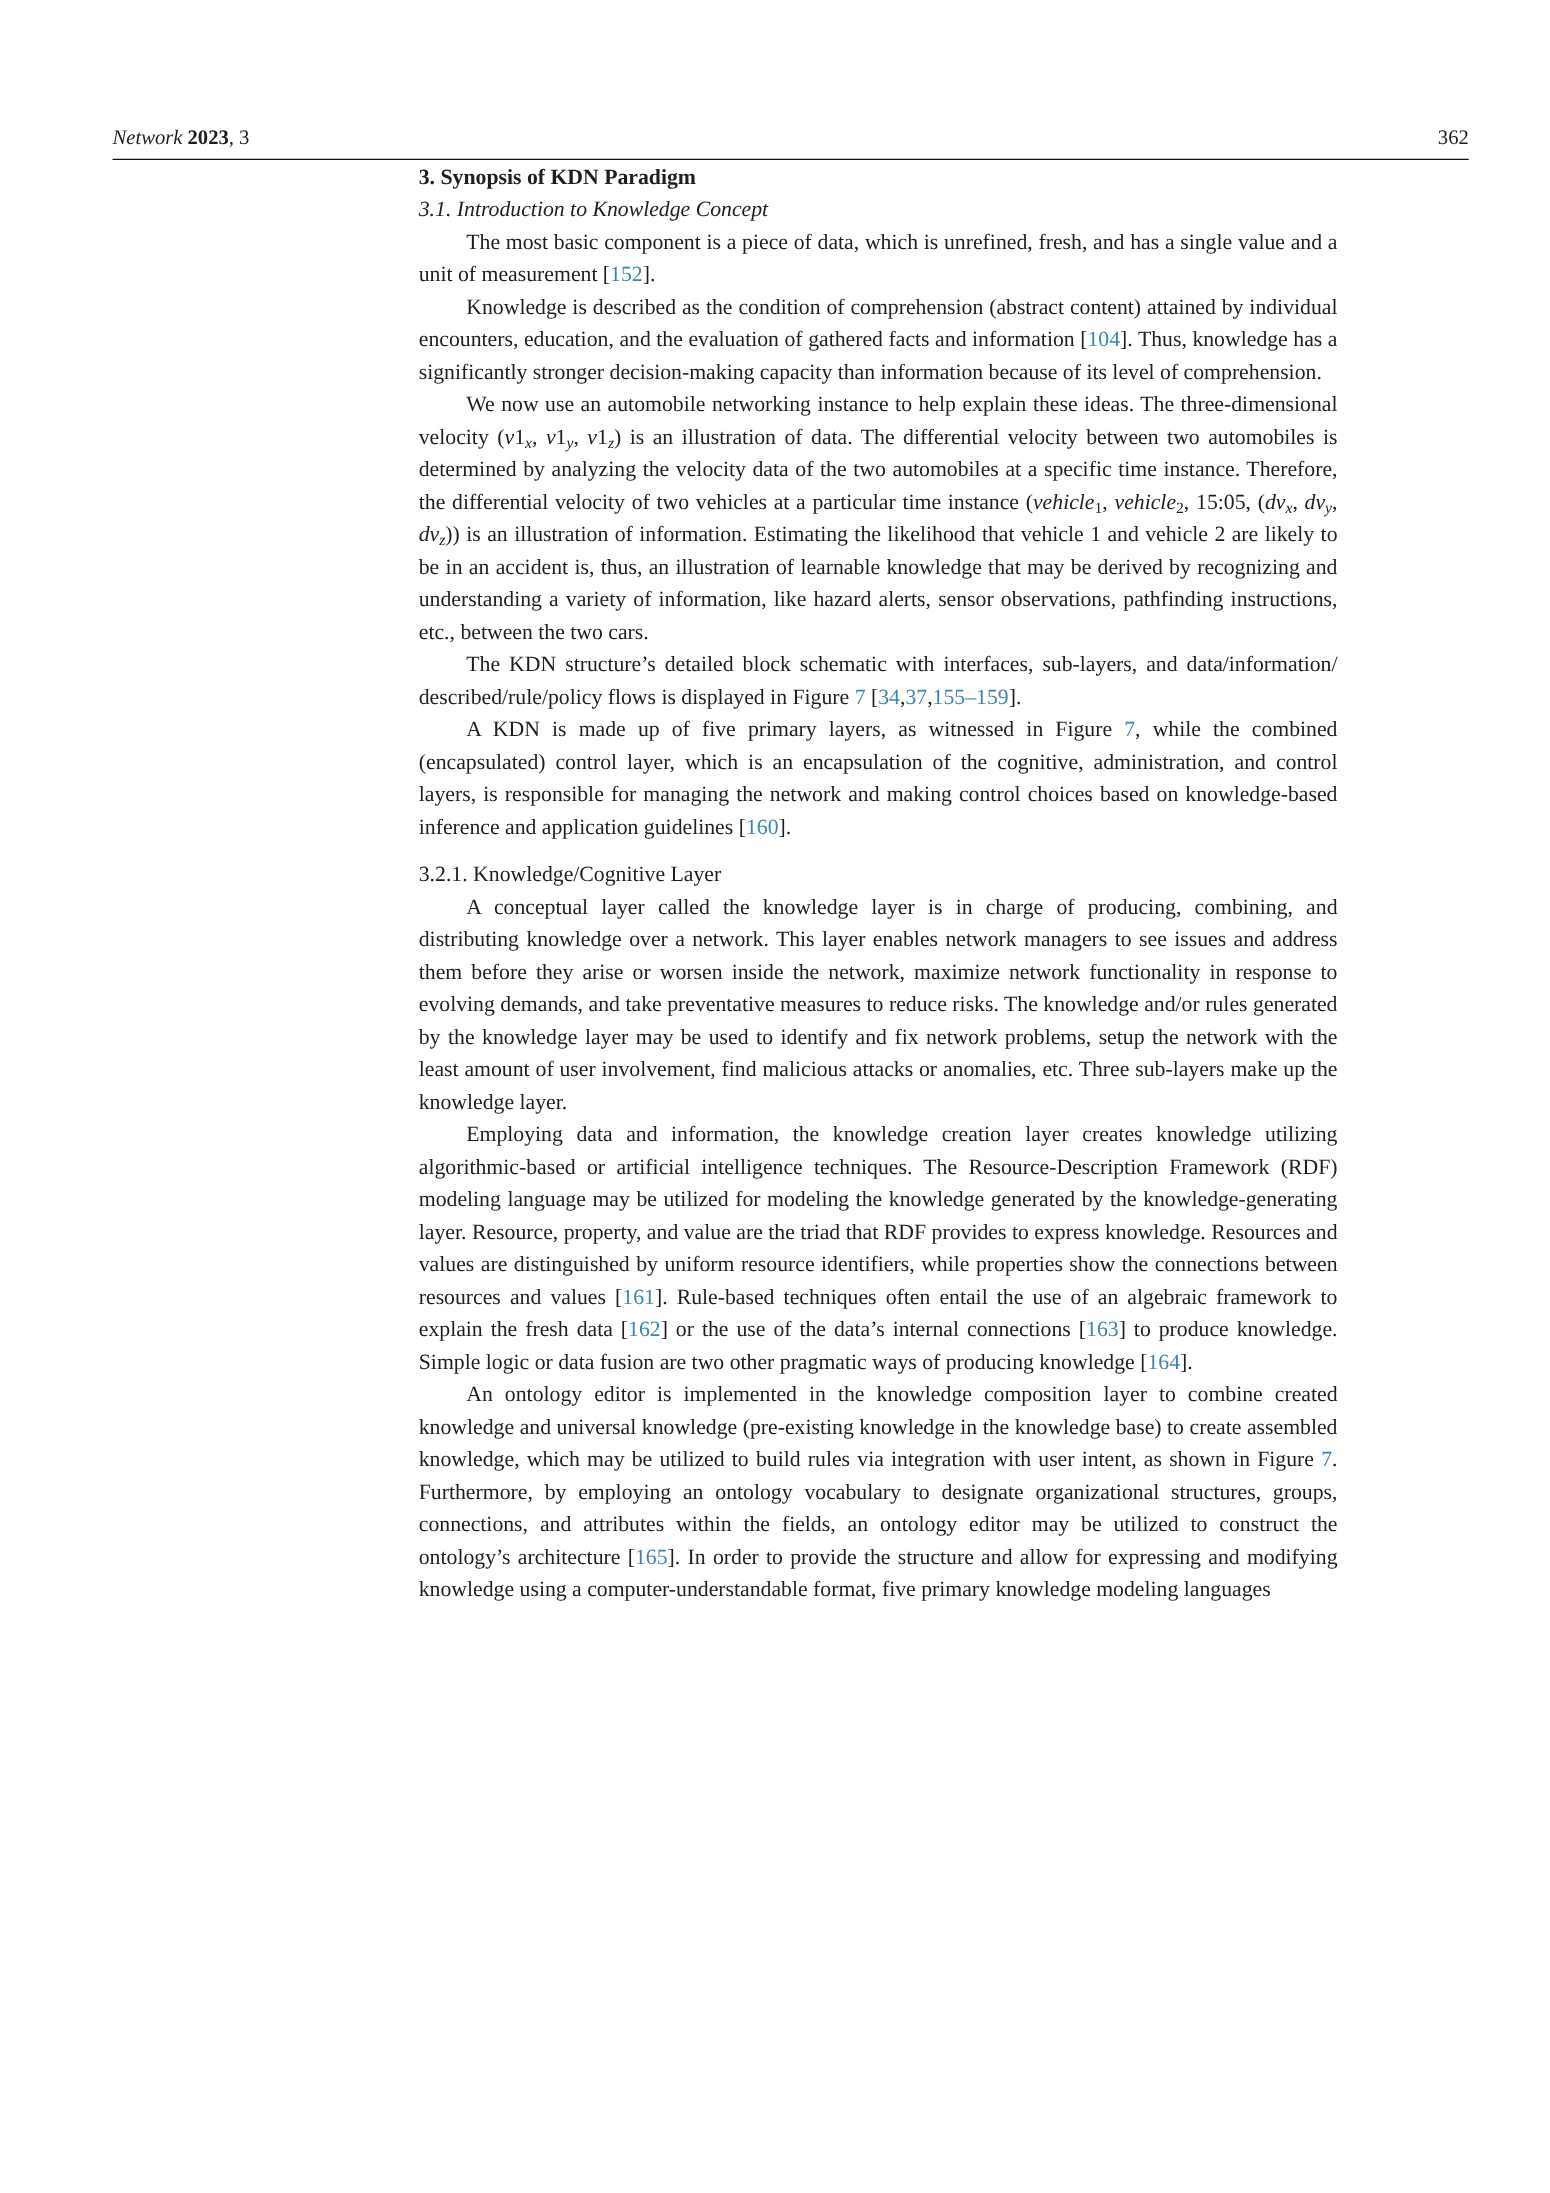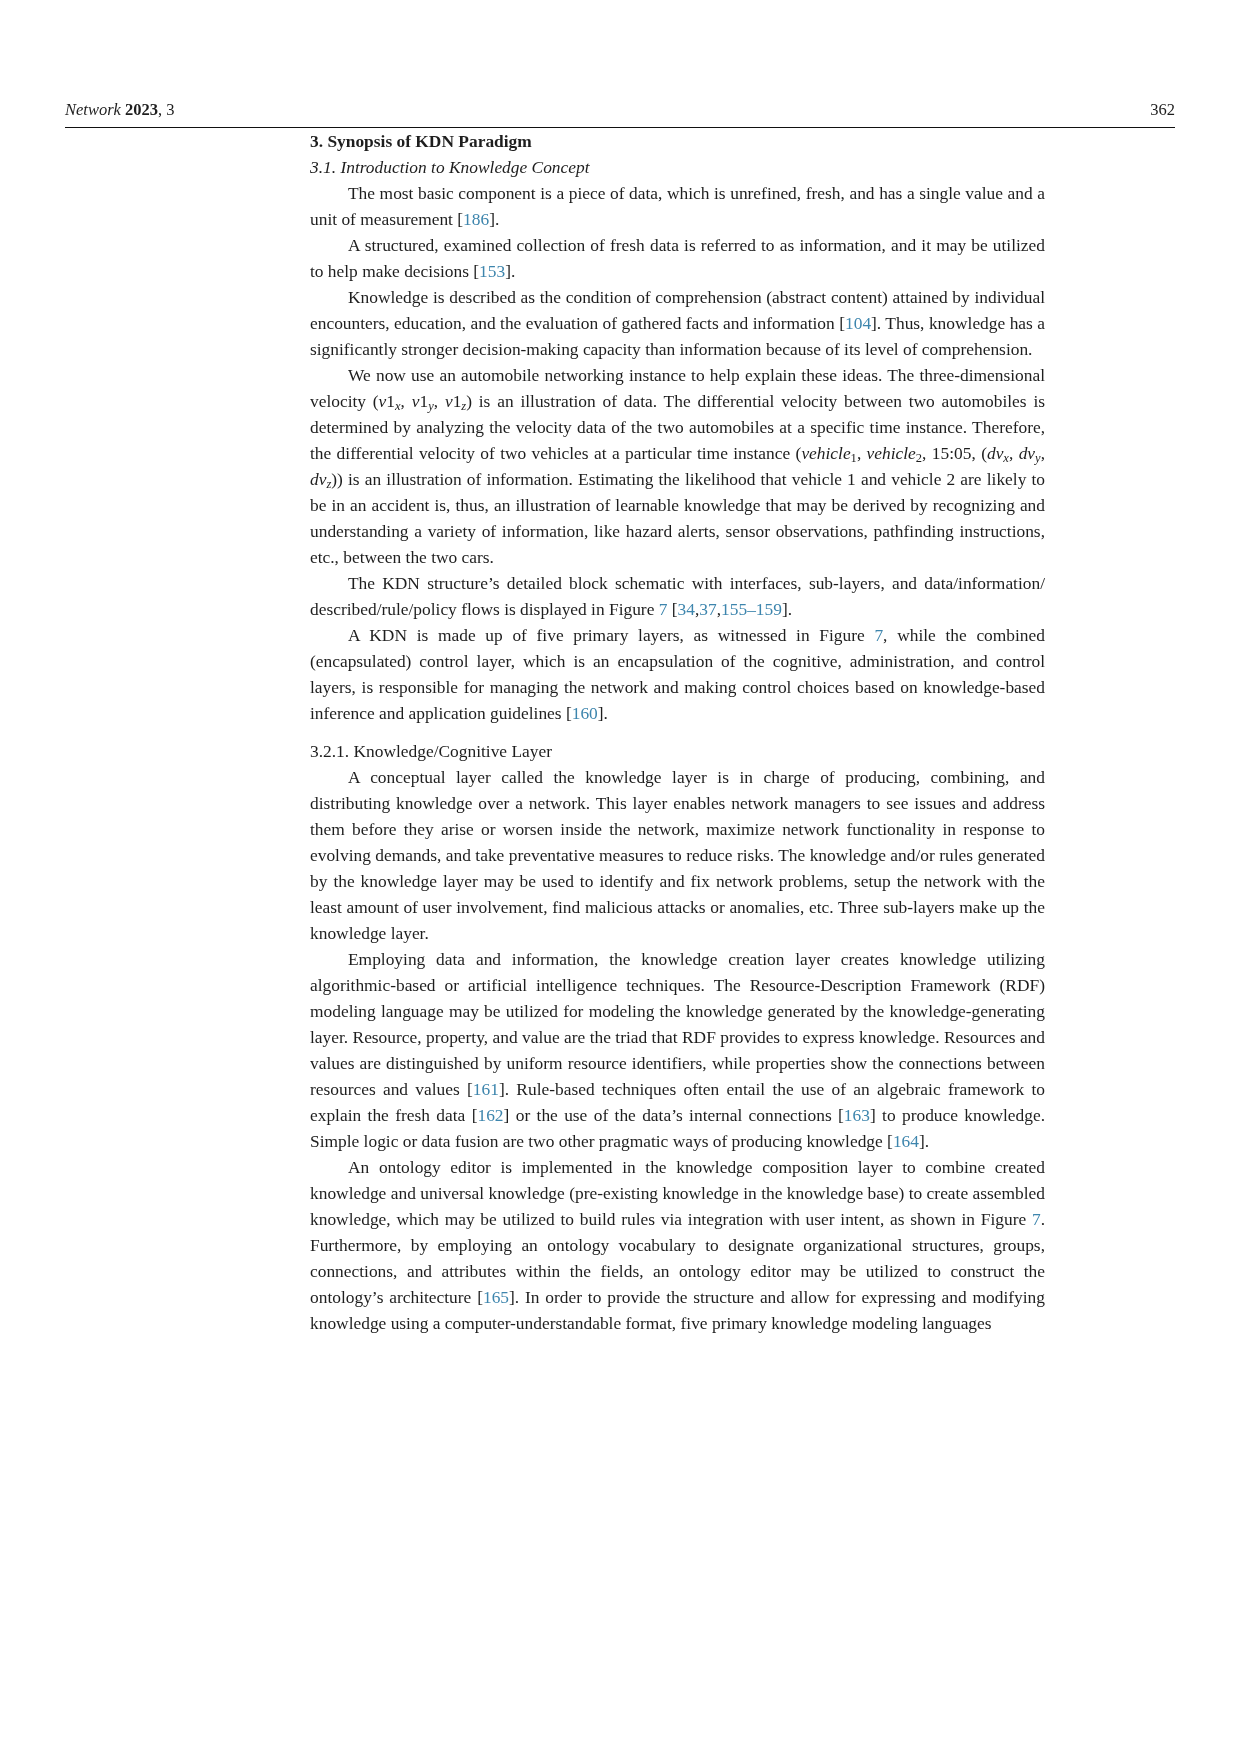--- a/index.html
+++ b/index.html
@@ -1,21 +1,21 @@
 <!DOCTYPE html>
 <html style="--link-color: #3d85ad;"><head>
 <meta charset="utf-8">
 <style>
   html,body{margin:0;padding:0;background:#ffffff;}
   .page{
     position:relative;
     width:1240px;
     min-height:1754px;
     box-sizing:border-box;
-    padding:100px 65px 40px 65px;
+    padding:100px 65px 40px 90px;
     background:#ffffff;
     color:#1e1e1e;
     font-family:"Liberation Serif", serif;
   }
   .running-head{
     display:flex;
     justify-content:space-between;
     align-items:baseline;
     font-size:16.5px;
     line-height:1.2;
@@ -55,22 +55,21 @@
       <span> </span>
       <span class="vol">2023</span><span class="issue">, 3</span>
     </div>
     <div class="rh-right">362</div>
   </div>
   <hr class="header-rule">
 
   <div class="article">
       <div class="blk h1"><span>3. Synopsis of KDN Paradigm</span></div>
       <div class="blk h2"><span>3.1. Introduction to Knowledge Concept</span></div>
-      <div class="blk p"><span>The most basic component is a piece of data, which is unrefined, fresh, and has a single value and a unit of measurement [</span><span class="seg-c">186</span><span>].</span></div>
-      <div class="blk p"><span>A structured, examined collection of fresh data is referred to as information, and it may be utilized to help make decisions [</span><span class="seg-c">153</span><span>].</span></div>
+      <div class="blk p"><span>The most basic component is a piece of data, which is unrefined, fresh, and has a single value and a unit of measurement [</span><span class="seg-c">152</span><span>].</span></div>
       <div class="blk p"><span>Knowledge is described as the condition of comprehension (abstract content) attained by individual encounters, education, and the evaluation of gathered facts and information [</span><span class="seg-c">104</span><span>]. Thus, knowledge has a significantly stronger decision-making capacity than information because of its level of comprehension.</span></div>
       <div class="blk p"><span>We now use an automobile networking instance to help explain these ideas. The three-dimensional velocity (</span><span class="seg-i">v</span><span>1</span><span class="seg-subi">x</span><span>, </span><span class="seg-i">v</span><span>1</span><span class="seg-subi">y</span><span>, </span><span class="seg-i">v</span><span>1</span><span class="seg-subi">z</span><span>) is an illustration of data. The differential velocity between two automobiles is determined by analyzing the velocity data of the two automobiles at a specific time instance. Therefore, the differential velocity of two vehicles at a particular time instance (</span><span class="seg-i">vehicle</span><span class="seg-sub">1</span><span>, </span><span class="seg-i">vehicle</span><span class="seg-sub">2</span><span>, 15:05, (</span><span class="seg-i">dv</span><span class="seg-subi">x</span><span>, </span><span class="seg-i">dv</span><span class="seg-subi">y</span><span>, </span><span class="seg-i">dv</span><span class="seg-subi">z</span><span>)) is an illustration of information. Estimating the likelihood that vehicle 1 and vehicle 2 are likely to be in an accident is, thus, an illustration of learnable knowledge that may be derived by recognizing and understanding a variety of information, like hazard alerts, sensor observations, pathfinding instructions, etc., between the two cars.</span></div>
       <div class="blk p"><span>The KDN structure’s detailed block schematic with interfaces, sub-layers, and data/information/ described/rule/policy flows is displayed in Figure </span><span class="seg-f">7</span><span> [</span><span class="seg-c">34</span><span>,</span><span class="seg-c">37</span><span>,</span><span class="seg-c">155–159</span><span>].</span></div>
       <div class="blk p"><span>A KDN is made up of five primary layers, as witnessed in Figure </span><span class="seg-f">7</span><span>, while the combined (encapsulated) control layer, which is an encapsulation of the cognitive, administration, and control layers, is responsible for managing the network and making control choices based on knowledge-based inference and application guidelines [</span><span class="seg-c">160</span><span>].</span></div>
       <div class="blk h3 gap"><span>3.2.1. Knowledge/Cognitive Layer</span></div>
       <div class="blk p"><span>A conceptual layer called the knowledge layer is in charge of producing, combining, and distributing knowledge over a network.  This layer enables network managers to see issues and address them before they arise or worsen inside the network, maximize network functionality in response to evolving demands, and take preventative measures to reduce risks. The knowledge and/or rules generated by the knowledge layer may be used to identify and fix network problems, setup the network with the least amount of user involvement, find malicious attacks or anomalies, etc. Three sub-layers make up the knowledge layer.</span></div>
       <div class="blk p"><span>Employing data and information, the knowledge creation layer creates knowledge utilizing algorithmic-based or artificial intelligence techniques. The Resource-Description Framework (RDF) modeling language may be utilized for modeling the knowledge generated by the knowledge-generating layer. Resource, property, and value are the triad that RDF provides to express knowledge. Resources and values are distinguished by uniform resource identifiers, while properties show the connections between resources and values [</span><span class="seg-c">161</span><span>]. Rule-based techniques often entail the use of an algebraic framework to explain the fresh data [</span><span class="seg-c">162</span><span>] or the use of the data’s internal connections [</span><span class="seg-c">163</span><span>] to produce knowledge. Simple logic or data fusion are two other pragmatic ways of producing knowledge [</span><span class="seg-c">164</span><span>].</span></div>
       <div class="blk p"><span>An ontology editor is implemented in the knowledge composition layer to combine created knowledge and universal knowledge (pre-existing knowledge in the knowledge base) to create assembled knowledge, which may be utilized to build rules via integration with user intent, as shown in Figure </span><span class="seg-f">7</span><span>. Furthermore, by employing an ontology vocabulary to designate organizational structures, groups, connections, and attributes within the fields, an ontology editor may be utilized to construct the ontology’s architecture [</span><span class="seg-c">165</span><span>]. In order to provide the structure and allow for expressing and modifying knowledge using a computer-understandable format, five primary knowledge modeling languages</span></div>
     </div>
 </div>

